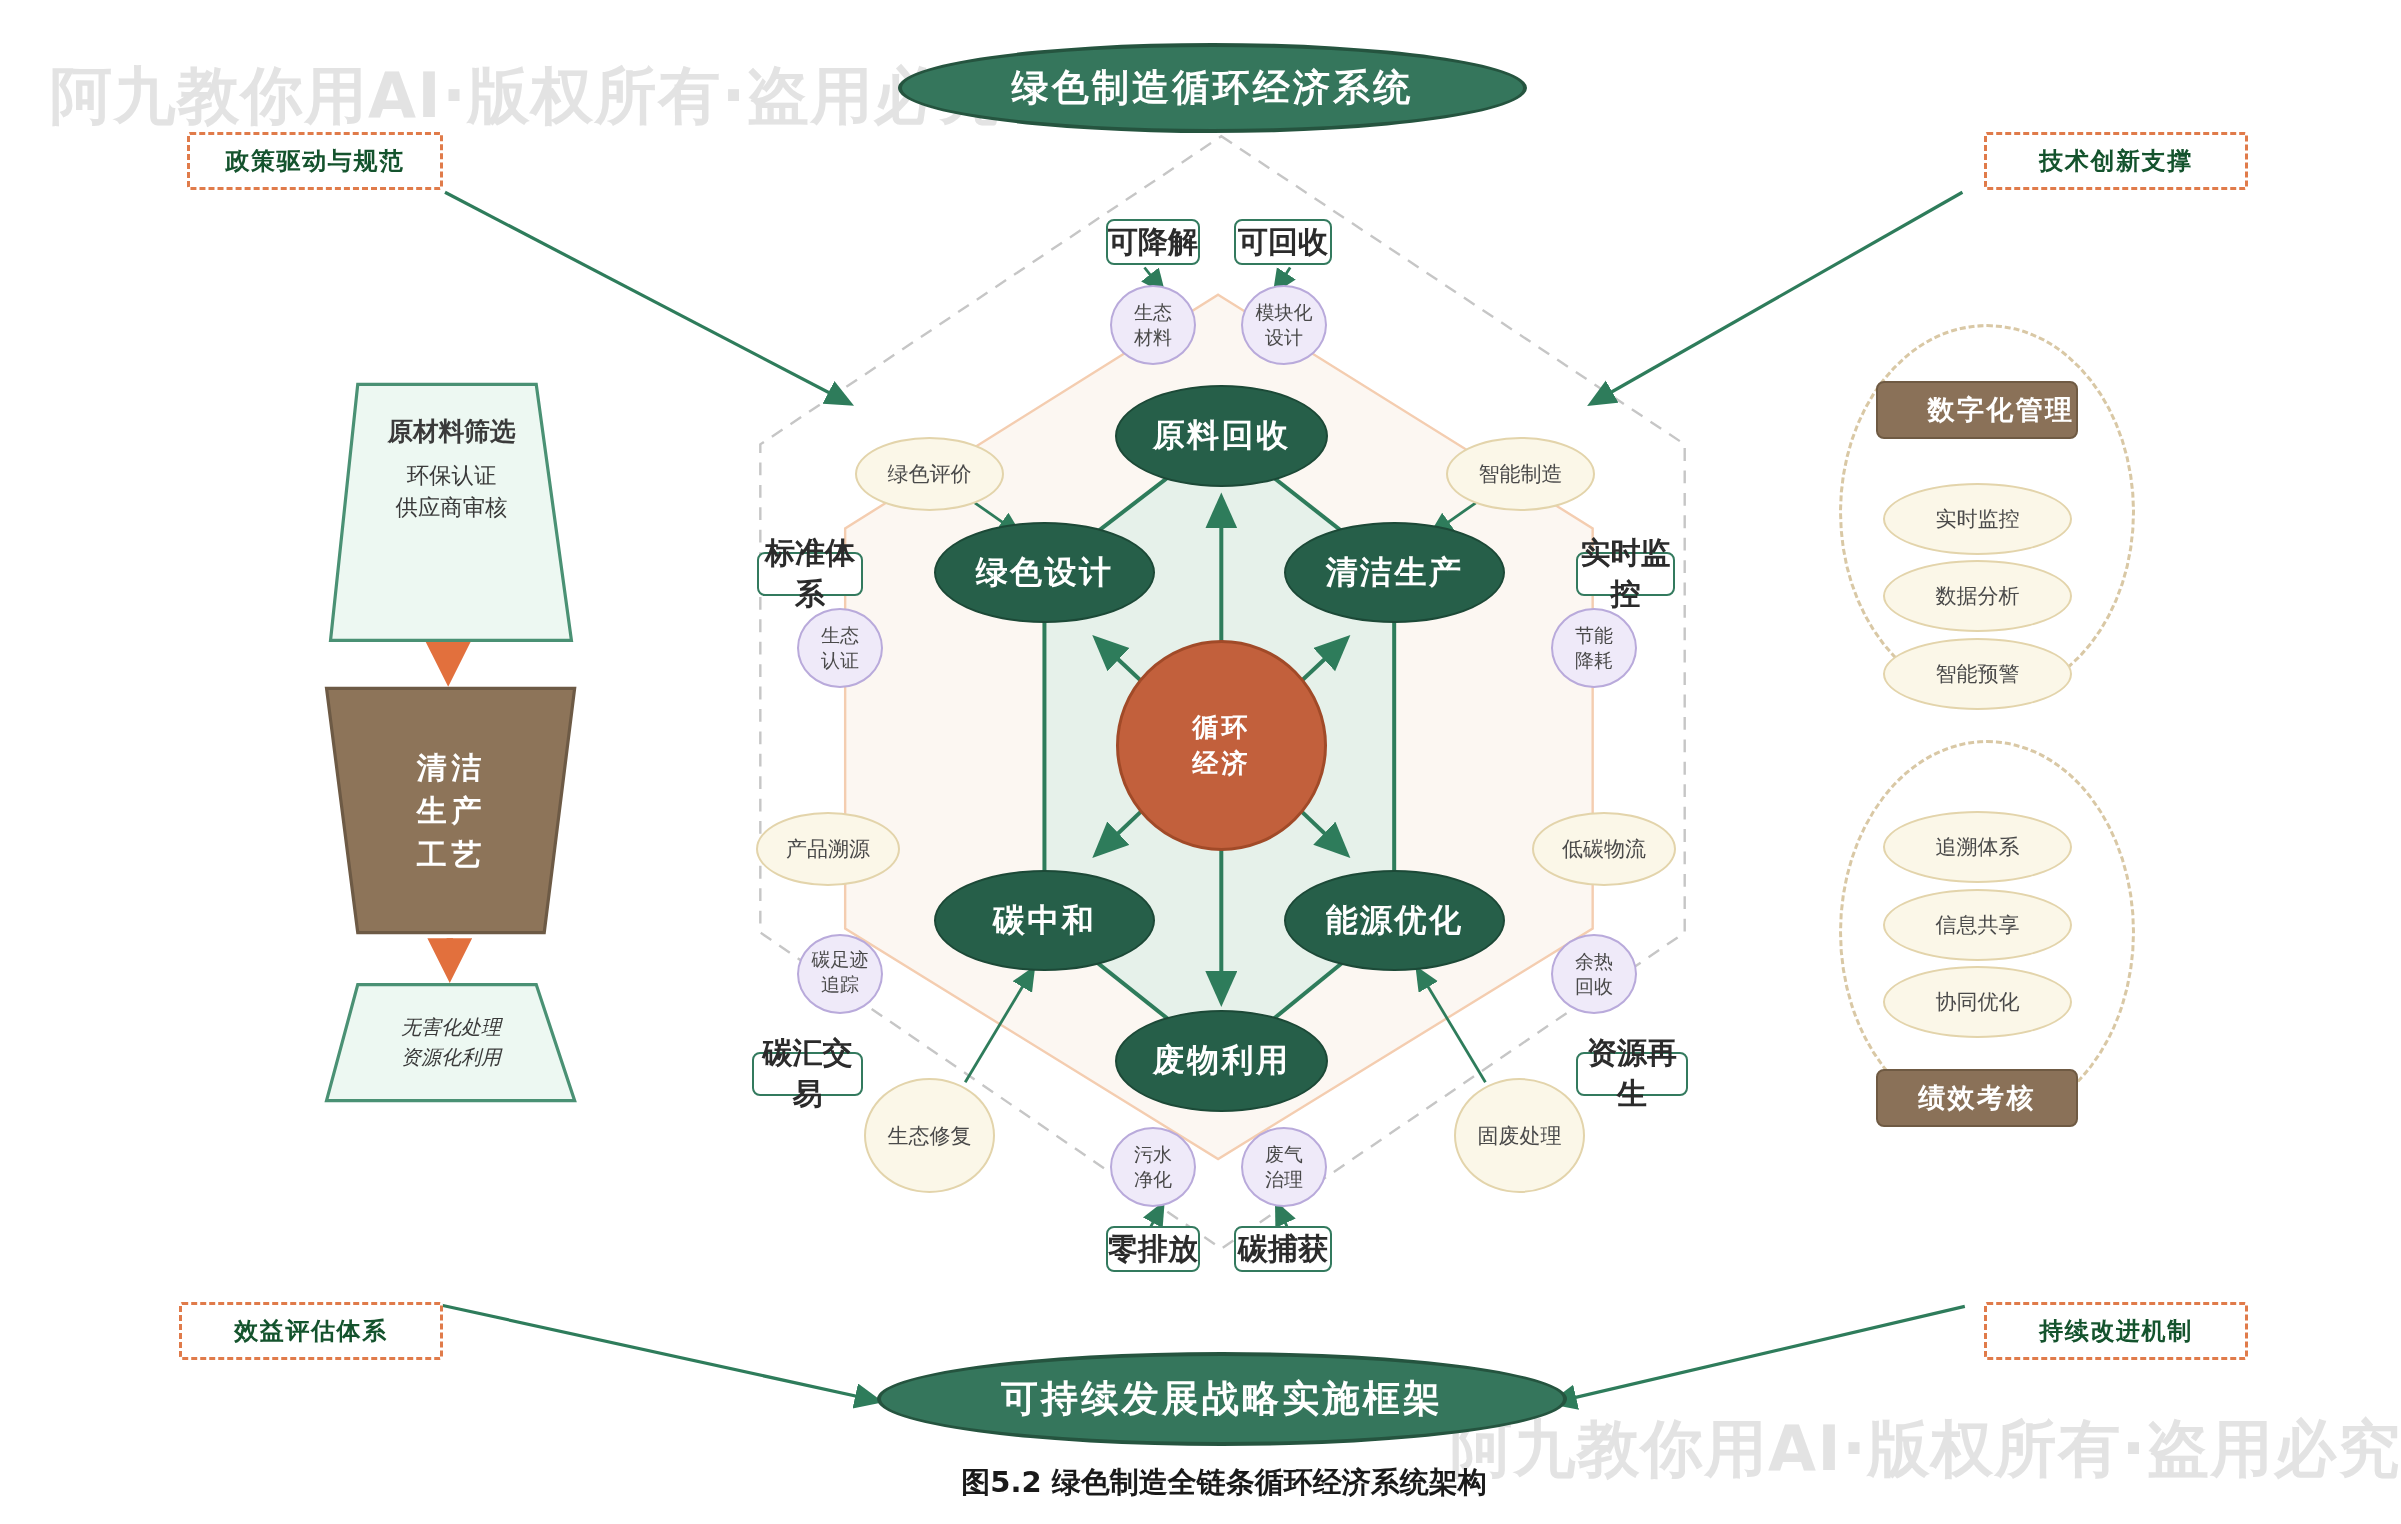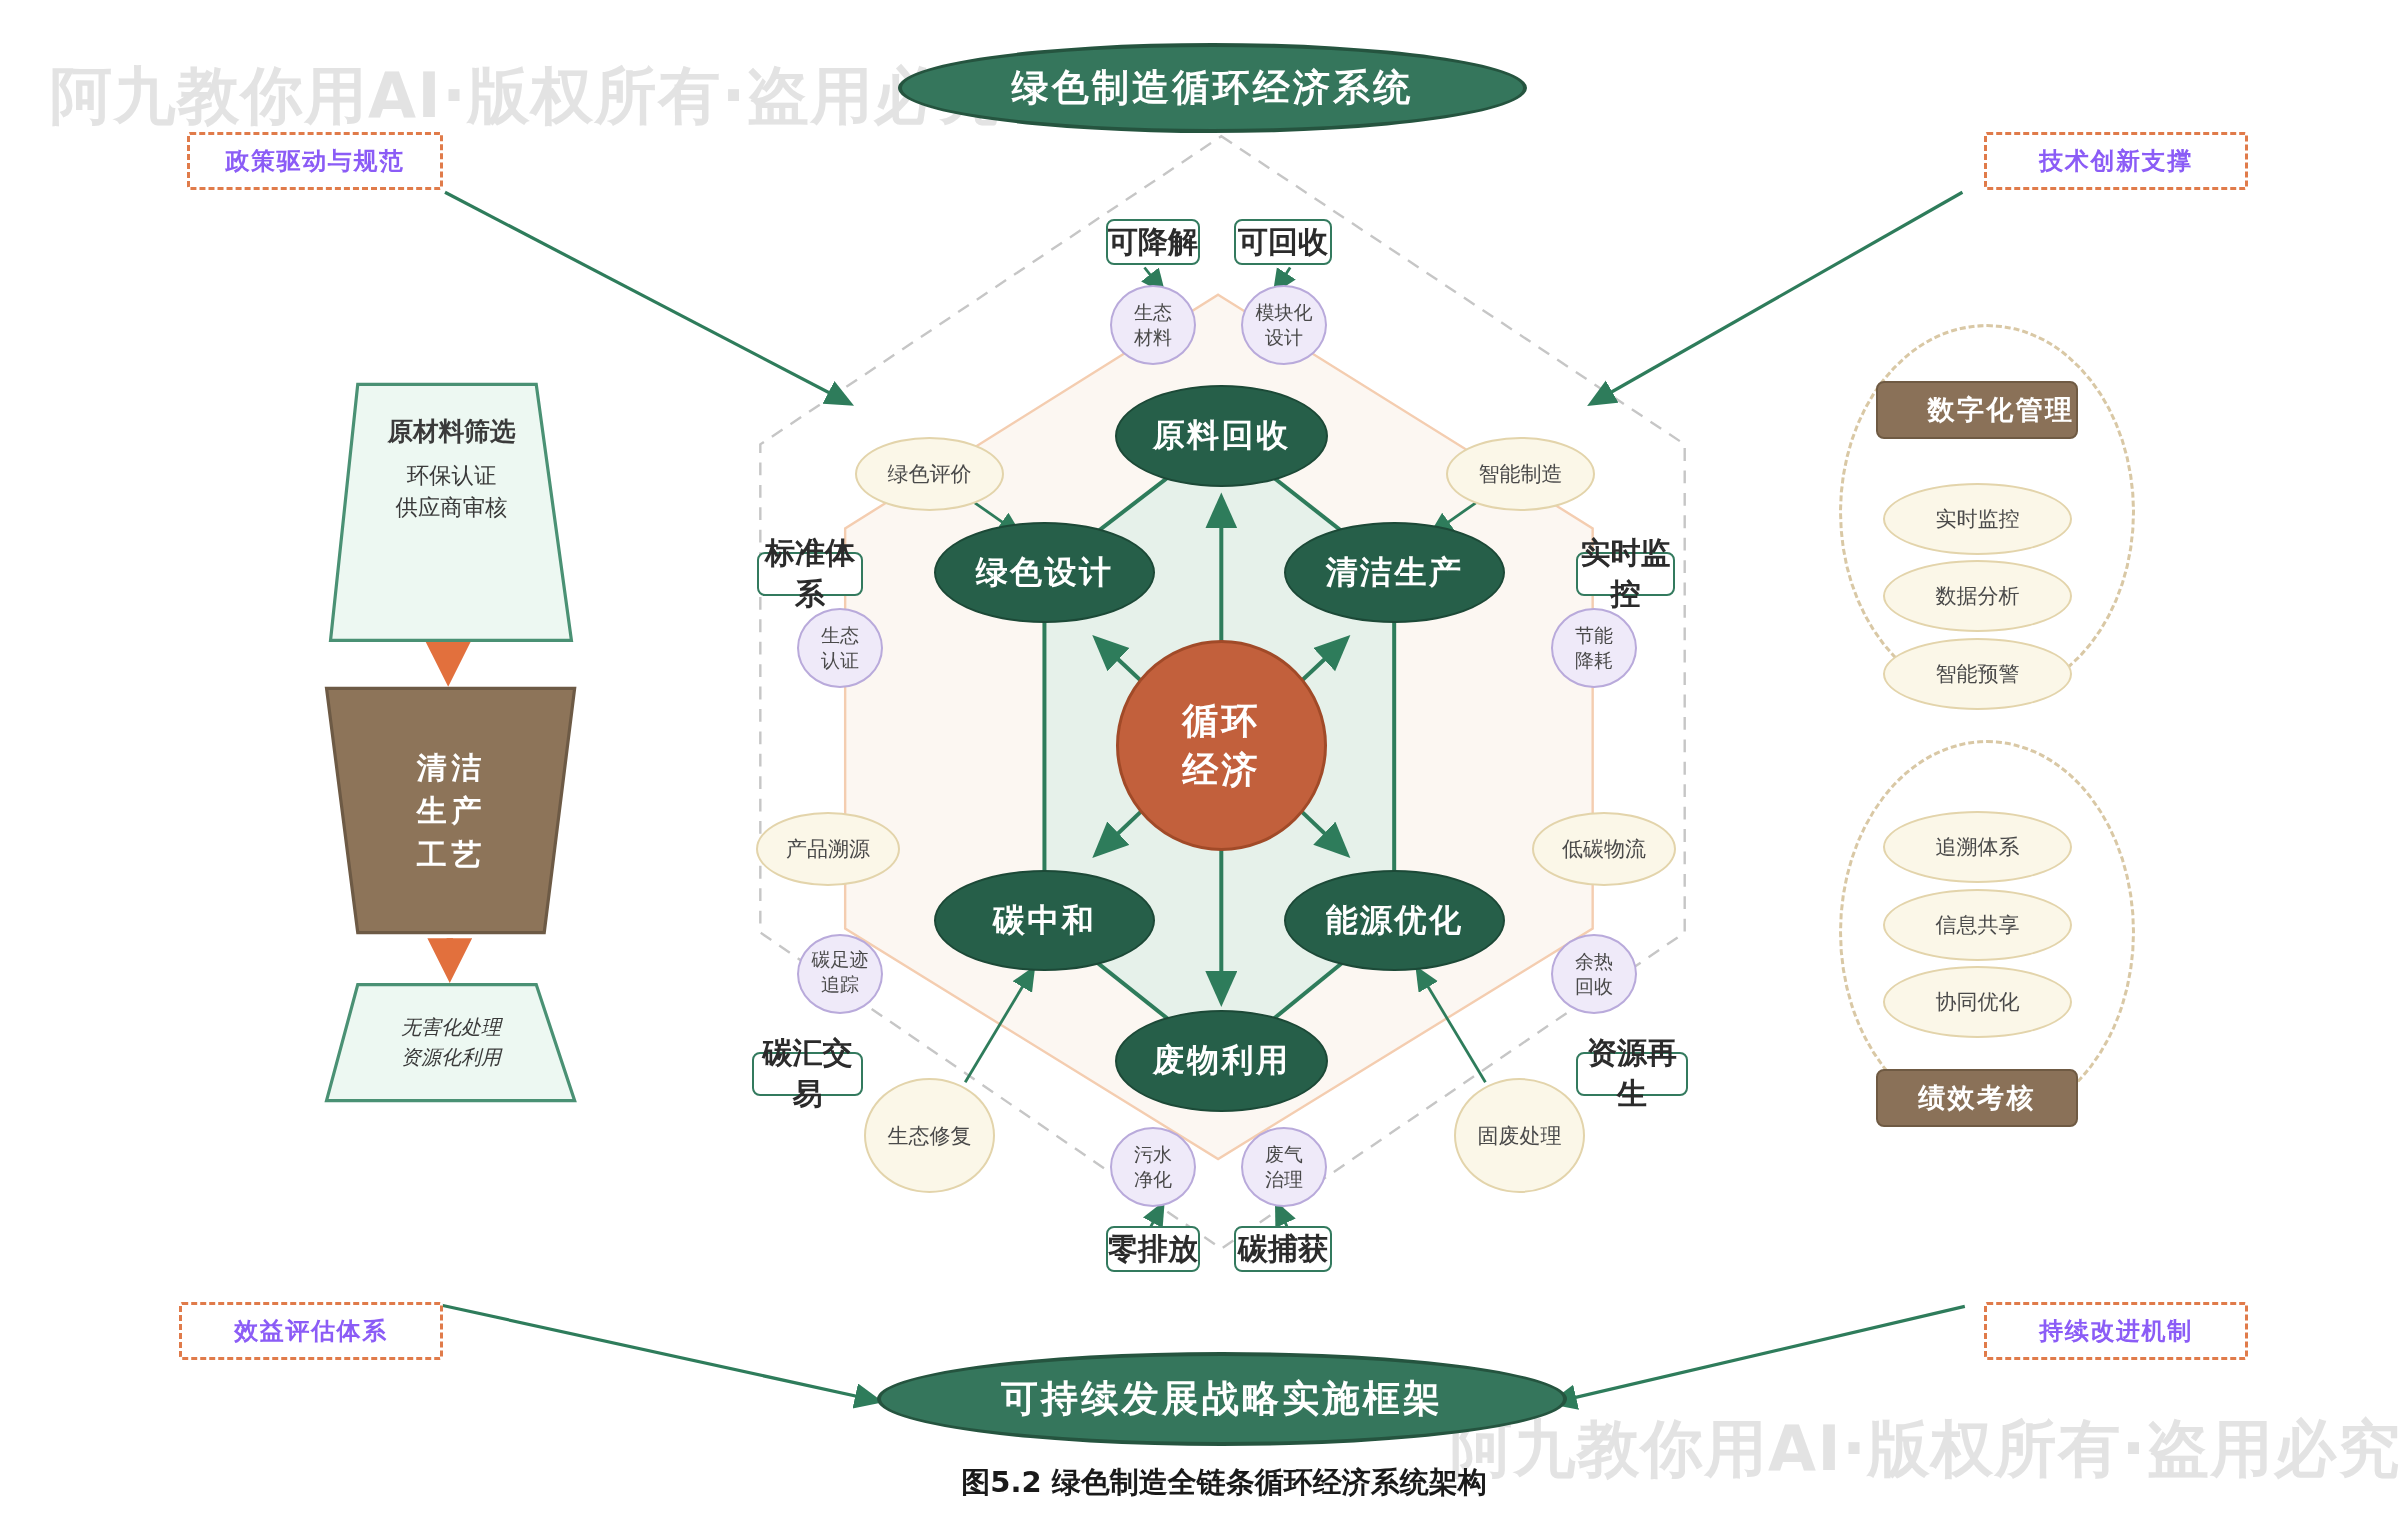--- a/index.html
+++ b/index.html
@@ -16,41 +16,41 @@
     font-size:62px;letter-spacing:1.6px;white-space:nowrap;
   }
   #connectors{position:absolute;left:0;top:0;z-index:2;}
   .node{z-index:3;}
   .g-ellipse{
     background:#265f49;border:2.4px solid #1c4937;border-radius:50%;
     color:#ffffff;font-weight:bold;font-size:32px;letter-spacing:2.4px;
   }
   .hub{
     background:#c2603c;border:3.2px solid #a14a28;border-radius:50%;
-    color:#ffffff;font-weight:bold;font-size:36px;line-height:1.35;letter-spacing:3.2px;
+    color:#ffffff;font-weight:bold;font-size:26px;line-height:1.35;letter-spacing:3.2px;
   }
   .banner{
     background:#35765c;border:4px solid #25543f;border-radius:50%;
     color:#ffffff;font-weight:bold;font-size:37px;letter-spacing:3.2px;
   }
   .tagbox{
     background:#ffffff;border:2.4px solid #337a5e;border-radius:8px;
     color:#2b2b2b;font-weight:bold;font-size:30px;
   }
   .purple{
     background:#efeaf9;border:2.4px solid #b9aadb;border-radius:50%;
     color:#4a4a4a;font-size:19px;line-height:1.3;
   }
   .cream{
     background:#fbf7e8;border:2.4px solid #e3d4ab;border-radius:50%;
     color:#4a4a4a;font-size:21px;
   }
   .dashedbox{
     background:#ffffff;border:3.2px dashed #e07b4a;border-radius:3.2px;
-    color:#8b5cf6;font-weight:bold;font-size:24px;letter-spacing:1.6px;
+    color:#14532d;font-weight:bold;font-size:24px;letter-spacing:1.6px;
   }
   .dashed-ellipse{
     border:3.2px dashed #d9c8a5;border-radius:50%;background:transparent;
   }
   .brown-header{
     background:#8a7158;border:2.4px solid #6f5a43;border-radius:8px;
     color:#ffffff;font-weight:bold;font-size:27px;letter-spacing:2.4px;
   }
   .flow-text{color:#3a3a3a;}
   .caption{color:#1a1a1a;font-size:29px;font-weight:bold;}

